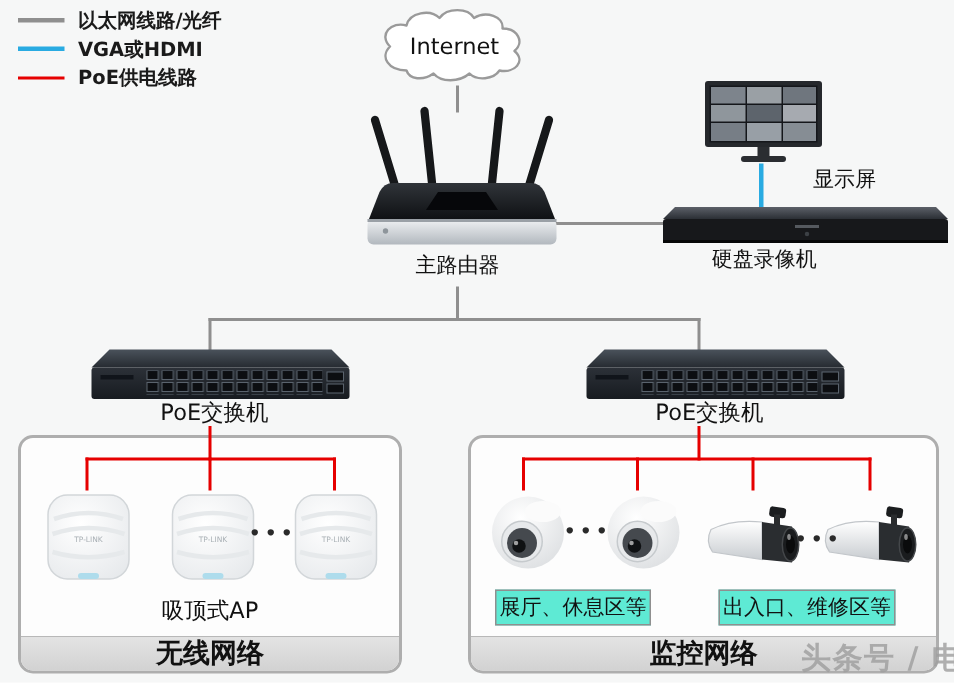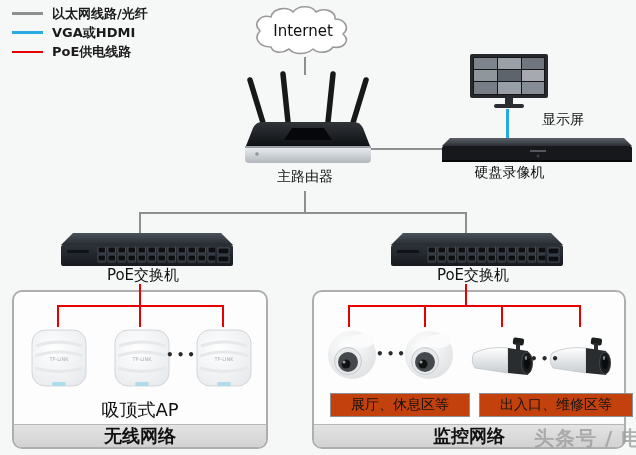--- a/index.html
+++ b/index.html
@@ -24,26 +24,26 @@
   
   .node-label { position:absolute; font-size:14px; color:#111; text-align:center; white-space:nowrap; }
 
   
   .panel { position:absolute; top:290px; height:159px; background:#fdfdfd;
            border:2px solid #aeaeae; border-radius:10px; }
   .panel-bar { position:absolute; left:0; right:0; bottom:0; height:23px;
                background:linear-gradient(#e3e3e3,#d2d2d2); border-top:1px solid #b8b8b8;
                border-radius:0 0 8px 8px; text-align:center; line-height:22px;
                font-size:18px; font-weight:bold; color:#111; }
-  .zone-box { position:absolute; background:#c2410c; border:1px solid #8f8f8f; padding:2px 20px;
+  .zone-box { position:absolute; background:#5eead4; border:1px solid #8f8f8f; padding:2px 2px;
               font-size:14px; color:#111; white-space:nowrap; }
   .dots { position:absolute; font-size:12px; font-weight:bold; letter-spacing:3px; color:#2a2a2a; }
   .device { position:absolute; }
 
-  .ap-caption { position:absolute; left:0; width:100%; text-align:center; font-size:18px; color:#111; }
+  .ap-caption { position:absolute; left:0; width:100%; text-align:center; font-size:15px; color:#111; }
 
   .watermark { position:absolute; left:534px; top:425px; font-size:20px; font-weight:bold;
                color:#9e9e9e; opacity:.8; white-space:nowrap; letter-spacing:1px; z-index:20; }
 </style>
 </head>
 <body>
 
 <div id="canvas">
 
   <svg width="0" height="0" style="position:absolute">

